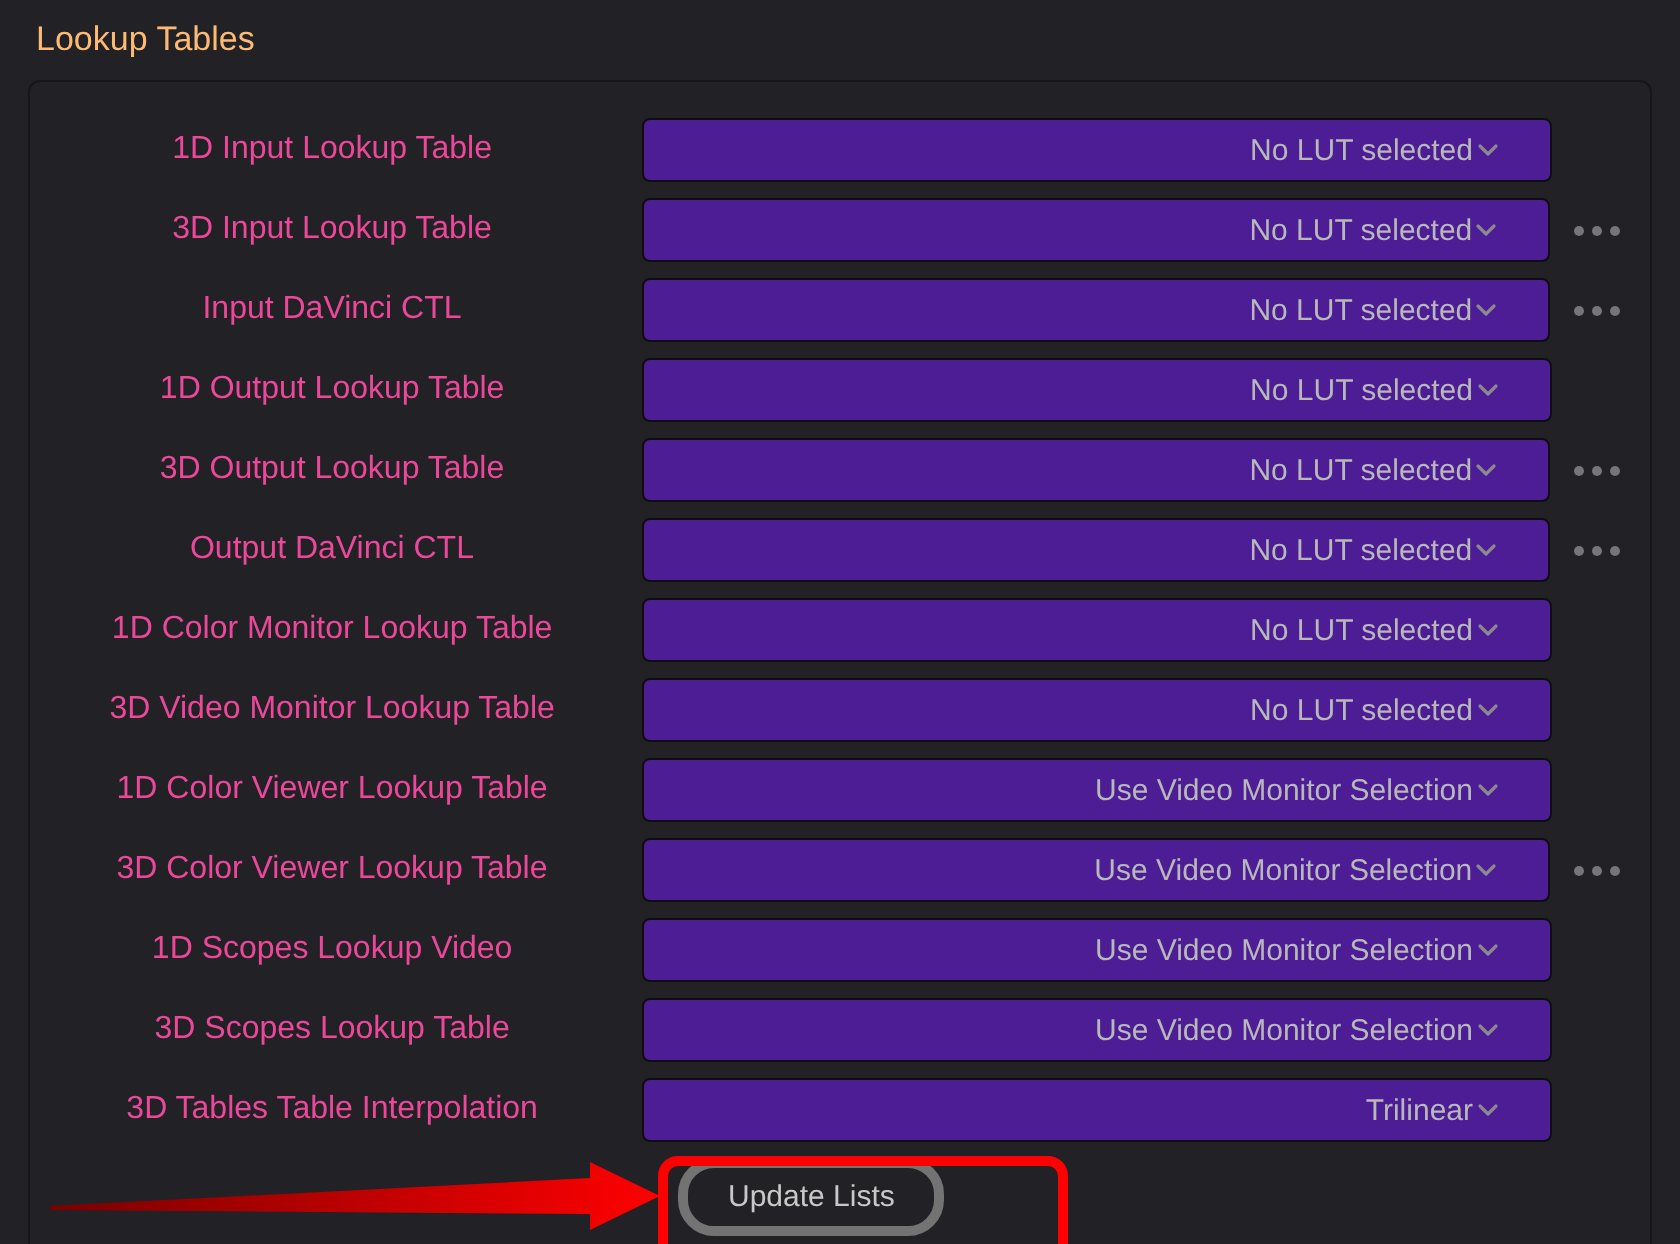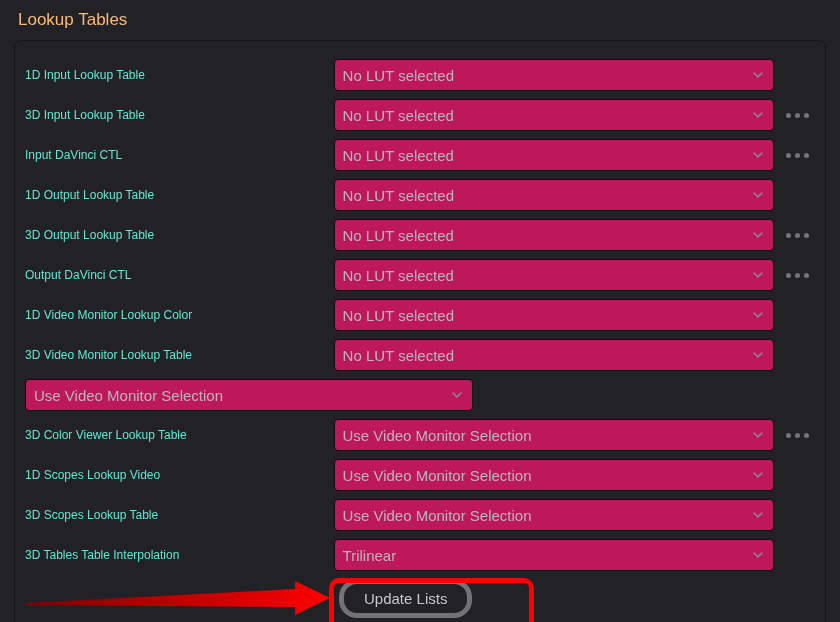--- a/index.html
+++ b/index.html
@@ -26,35 +26,35 @@
     padding: 18px 10px 40px 10px;
     position: relative;
   }
   .row {
     display: flex;
     align-items: center;
     margin-bottom: 8px;
   }
   .row-label {
     width: 300px;
-    text-align: left;
-    font-size: 12px;
-    color: #5eead4;
+    text-align: center;
+    font-size: 16px;
+    color: #ec4899;
     padding-right: 14px;
   }
   .select {
     width: 430px;
     height: 30px;
-    background: #be185d;
+    background: #4c1d95;
     border: 1px solid #0e0e10;
     border-radius: 4px;
     display: flex;
     align-items: center;
-    justify-content: space-between;
-    padding: 0 8px;
+    justify-content: flex-end;
+    padding: 0 24px;
     cursor: pointer;
   }
   .select-value {
     font-size: 15px;
     color: #b8b8ba;
   }
   .chev {
     width: 14px;
     height: 14px;
     display: flex;
@@ -195,21 +195,21 @@
             </svg>
           </span>
         </div>
         <div class="dots">
           <span class="dot"></span>
           <span class="dot"></span>
           <span class="dot"></span>
         </div>
       </div>
       <div class="row">
-        <div class="row-label">1D Video Monitor Lookup Color</div>
+        <div class="row-label">1D Color Monitor Lookup Table</div>
         <div class="select">
           <span class="select-value">No LUT selected</span>
           <span class="chev">
             <svg width="12" height="12" viewBox="0 0 12 12">
               <path d="M2 4 L6 8 L10 4" stroke="#8a8a8e" stroke-width="1.6" fill="none" stroke-linecap="round" stroke-linejoin="round"></path>
             </svg>
           </span>
         </div>
         <div class="dots-spacer"></div>
       </div>
@@ -219,20 +219,21 @@
           <span class="select-value">No LUT selected</span>
           <span class="chev">
             <svg width="12" height="12" viewBox="0 0 12 12">
               <path d="M2 4 L6 8 L10 4" stroke="#8a8a8e" stroke-width="1.6" fill="none" stroke-linecap="round" stroke-linejoin="round"></path>
             </svg>
           </span>
         </div>
         <div class="dots-spacer"></div>
       </div>
       <div class="row">
+        <div class="row-label">1D Color Viewer Lookup Table</div>
         <div class="select">
           <span class="select-value">Use Video Monitor Selection</span>
           <span class="chev">
             <svg width="12" height="12" viewBox="0 0 12 12">
               <path d="M2 4 L6 8 L10 4" stroke="#8a8a8e" stroke-width="1.6" fill="none" stroke-linecap="round" stroke-linejoin="round"></path>
             </svg>
           </span>
         </div>
         <div class="dots-spacer"></div>
       </div>

